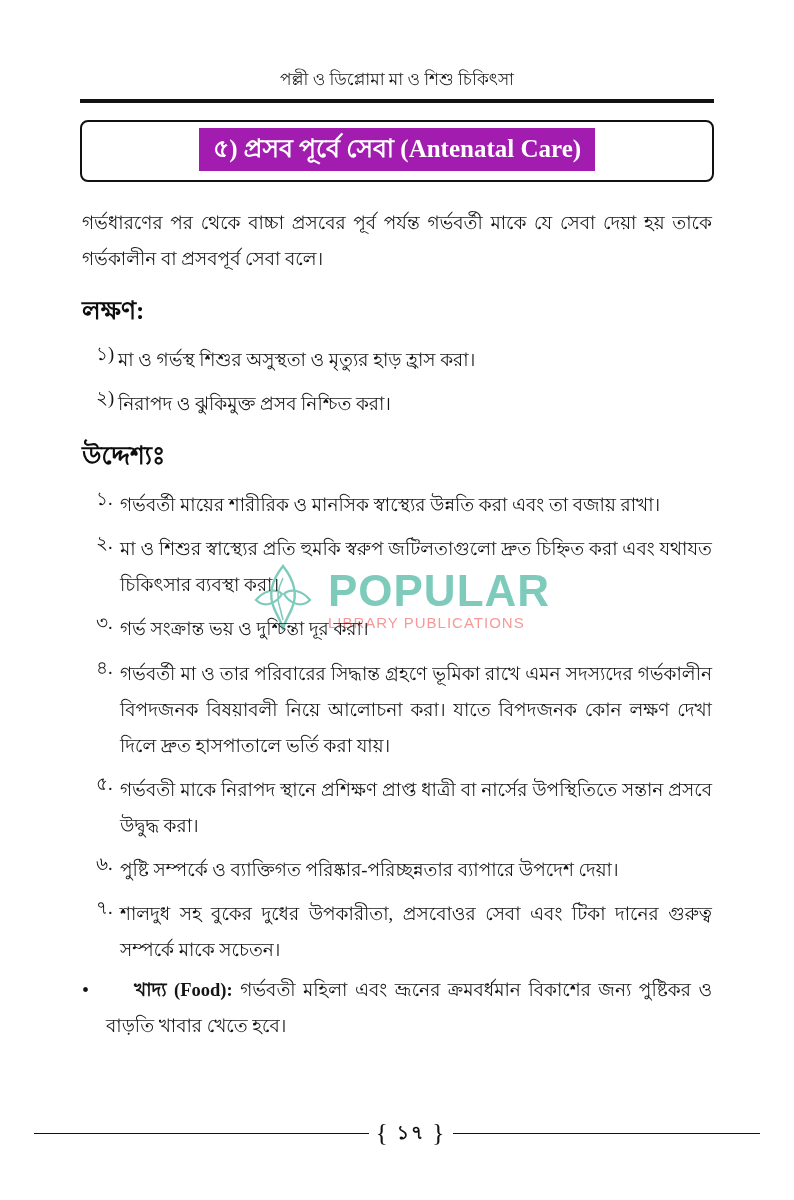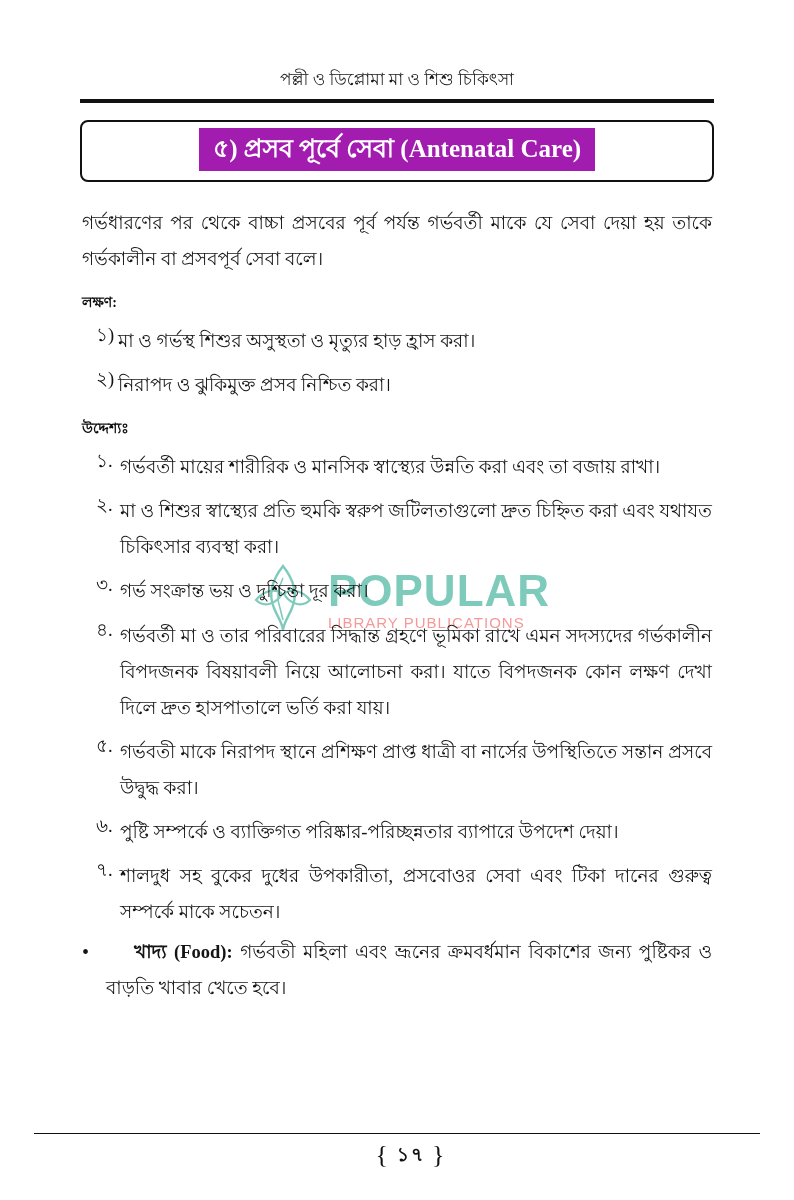--- a/index.html
+++ b/index.html
@@ -133,21 +133,21 @@
   p, li, div.para {
     font-size: 18.5px;
     line-height: 1.95;
     color: #141414;
   }
   .para {
     text-align: justify;
     margin: 0 0 6px 0;
   }
   .sec-head {
-    font-size: 14px;
+    font-size: 25px;
     font-weight: bold;
     margin: 14px 0 2px 0;
     color: #0d0d0d;
   }
   ul, ol {
     margin: 0;
     padding: 0;
     list-style: none;
   }
   .num-list li {
@@ -199,21 +199,21 @@
   .rule-bottom {
     position: absolute;
     bottom: 66px;
     left: 34px;
     width: 726px;
     border-top: 1.5px solid #111;
     z-index: 10;
   }
   .folio {
     position: absolute;
-    bottom: 28px;
+    bottom: 50px;
     left: 0;
     right: 0;
     text-align: center;
     z-index: 11;
     padding-left: 28px;
   }
   .folio-inner {
     display: inline-block;
     background: #ffffff;
     padding: 0 6px;

